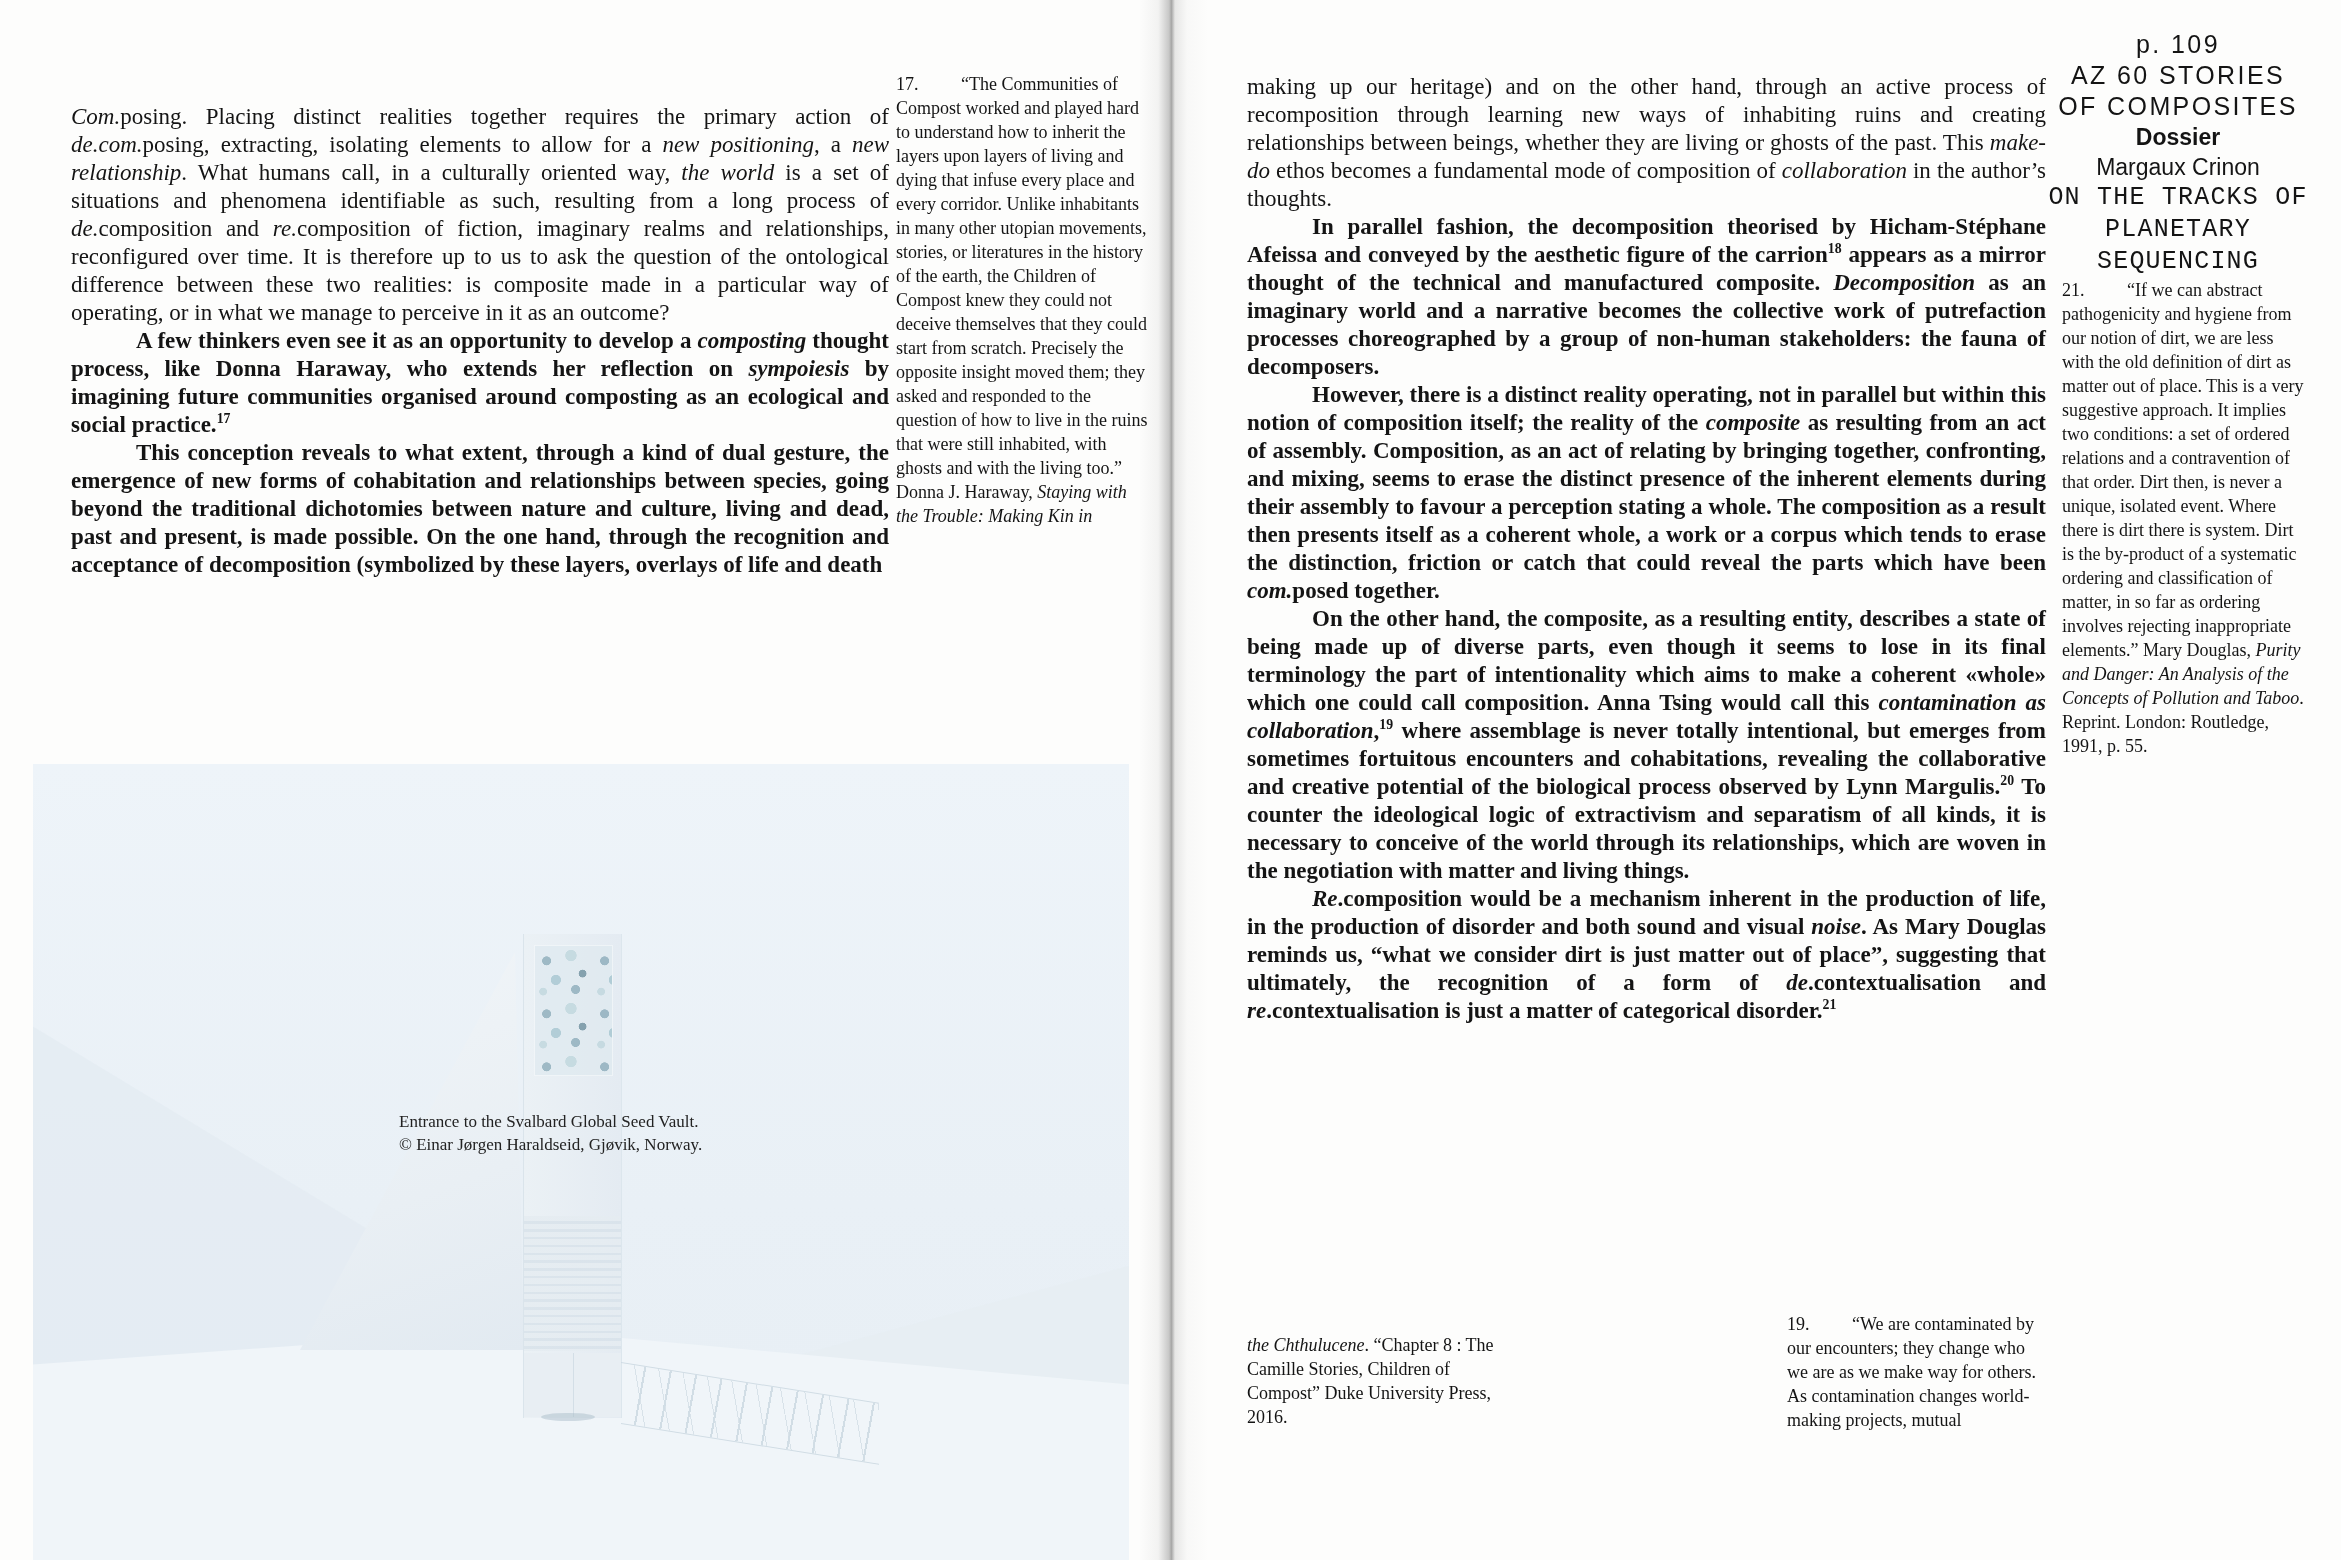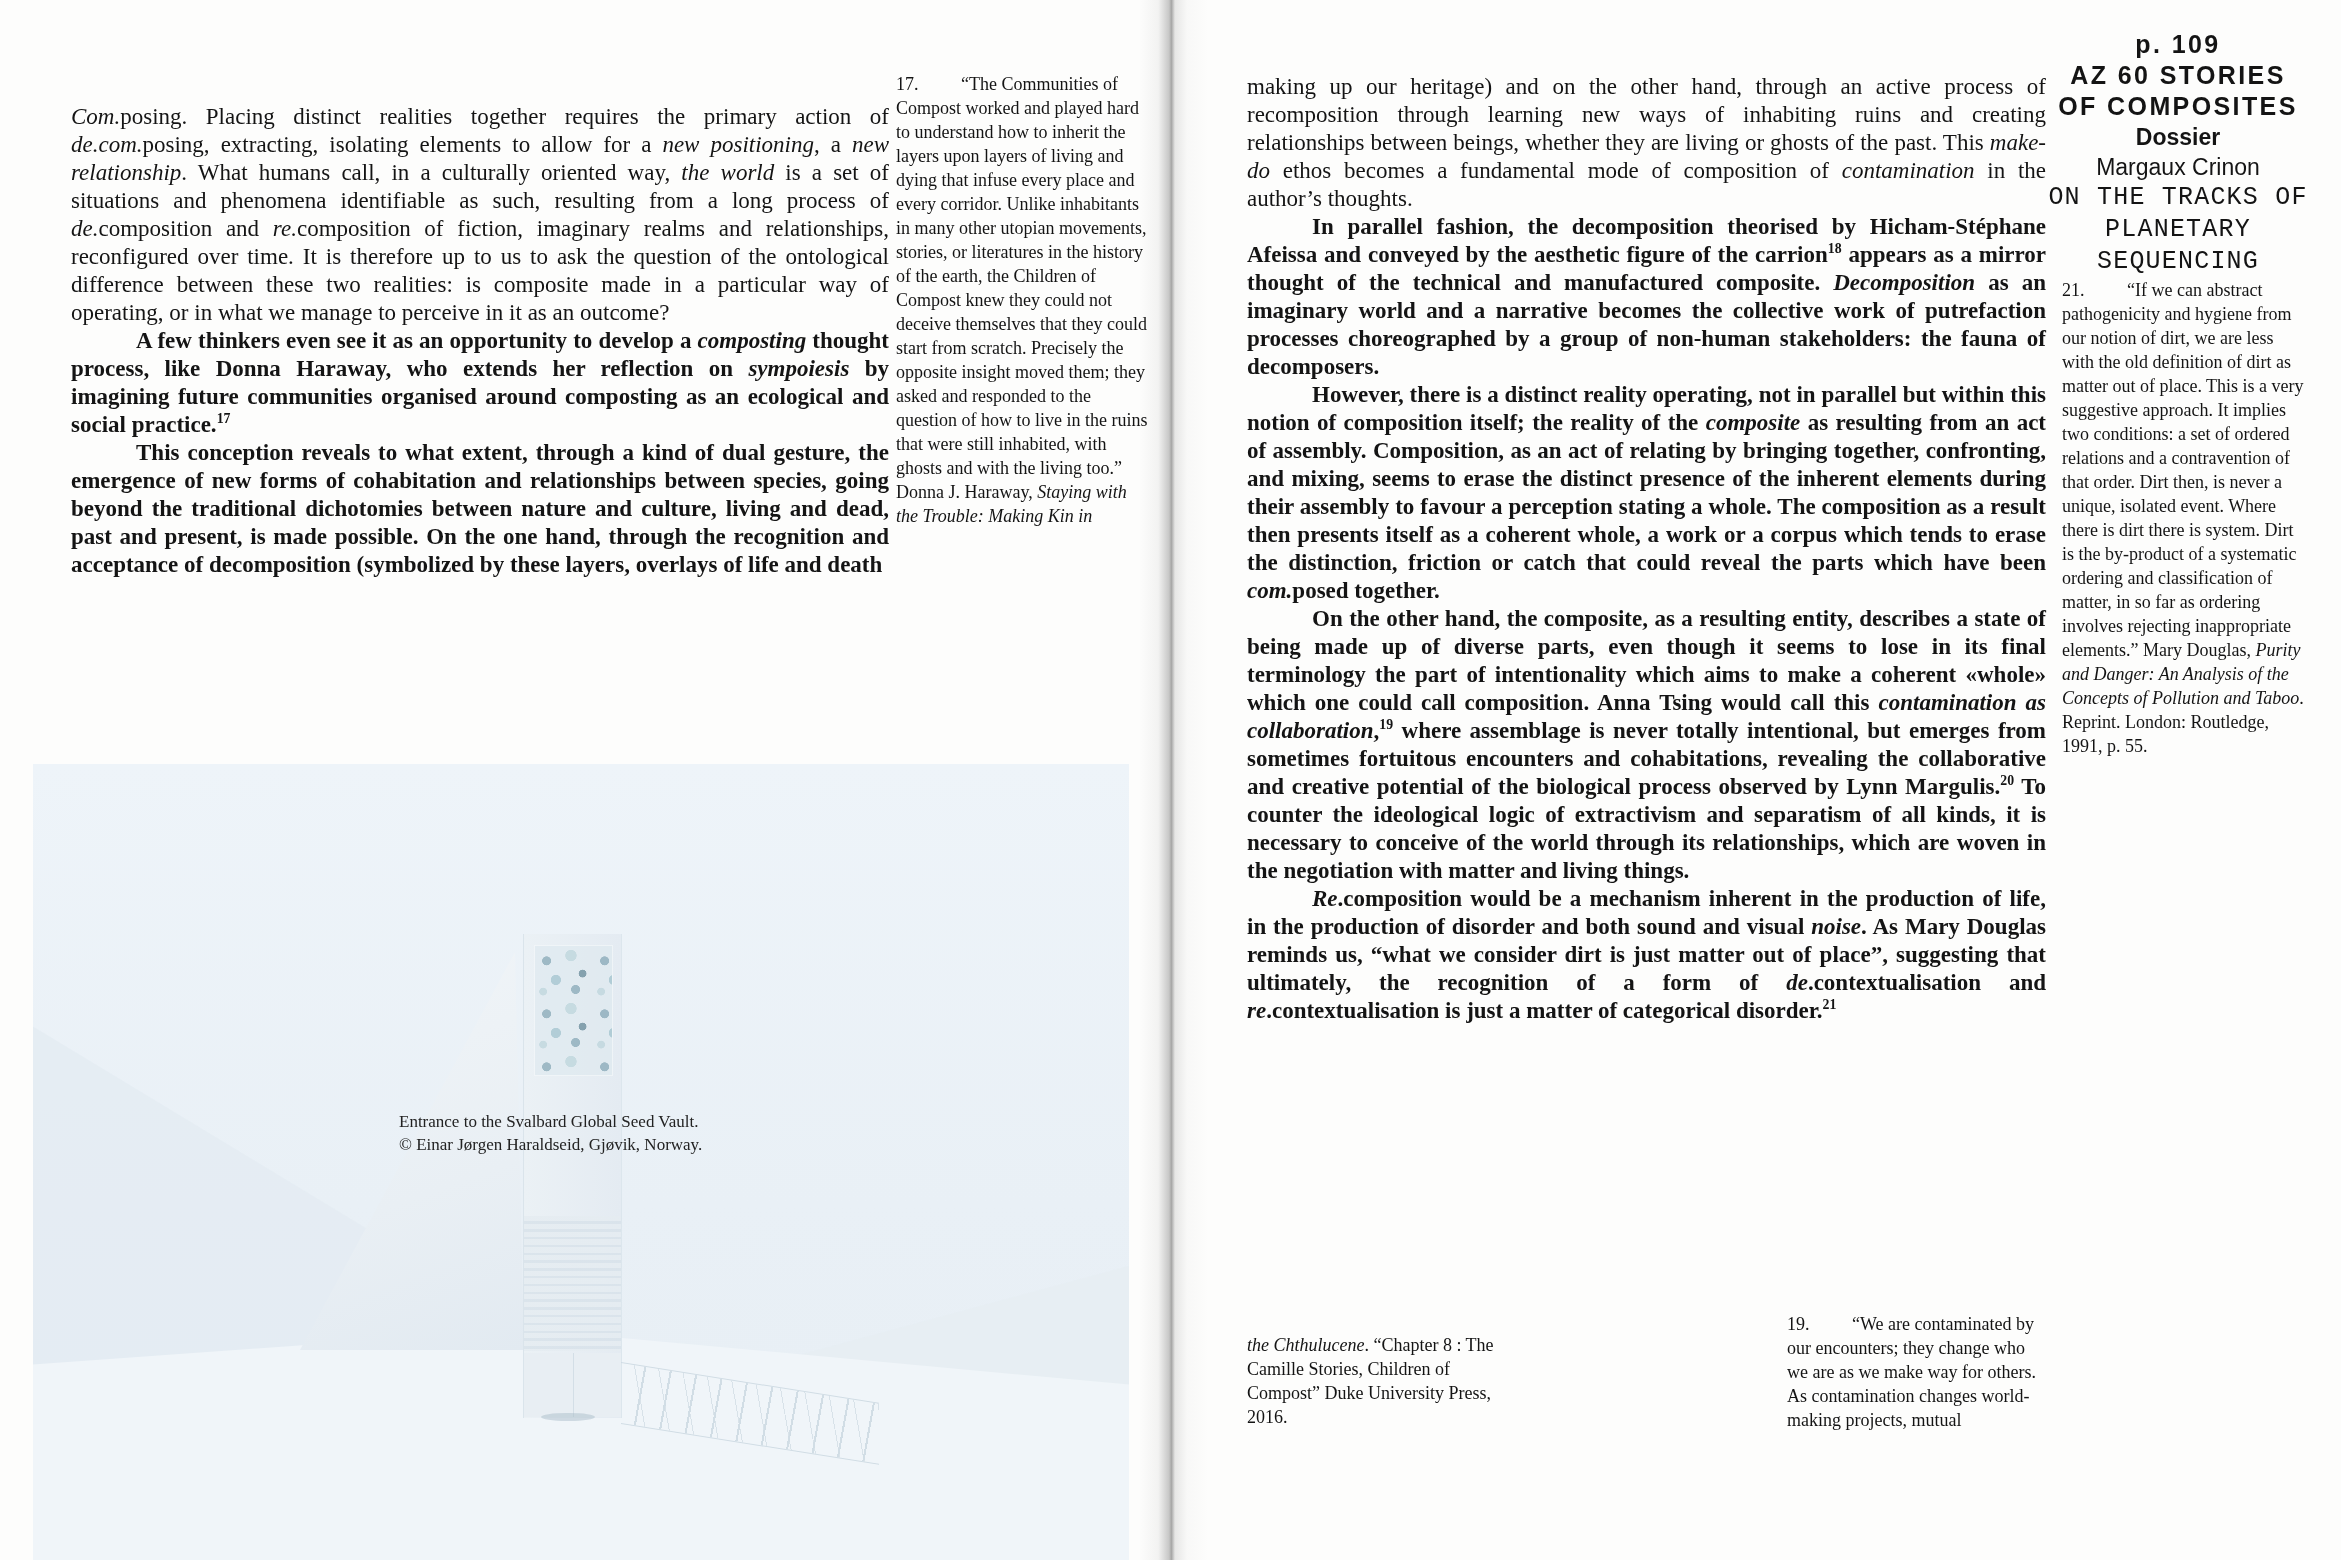--- a/index.html
+++ b/index.html
@@ -18,21 +18,21 @@
   .rp-fnB{position:absolute;left:1517px;top:1312px;width:258px;}
   .rp-fnC{position:absolute;left:1787px;top:1312px;width:258px;}
   .sb-notes{position:absolute;left:2062px;top:278px;width:245px;}
   .sb-notes .note{margin-bottom:34px;}
   .fn-num{display:inline-block;min-width:65px;}
   sup{font-size:60%;vertical-align:super;line-height:0;}
   
   .sb-head{position:absolute;left:2037px;top:29px;width:282px;text-align:center;
            font-family:"Liberation Sans","DejaVu Sans",sans-serif;}
   .sb-head div{margin:0;}
-  .h-heavy{font-size:25px;font-weight:700;letter-spacing:2.4px;line-height:31px;text-align:center;}
+  .h-heavy{font-size:25px;font-weight:400;letter-spacing:2.4px;line-height:31px;text-align:center;}
   .h-mid{font-size:23px;font-weight:700;line-height:30px;}
   .h-reg{font-size:23px;font-weight:400;line-height:30px;}
   .h-light{font-size:25px;font-weight:400;letter-spacing:1.2px;line-height:32px;font-family:Liberation Mono, monospace;}
   
   .photo{position:absolute;left:33px;top:764px;width:1096px;height:797px;overflow:hidden;
          background:linear-gradient(180deg,#eef4f9 0%,#e9f0f6 55%,#e7eef4 100%);}
   .ridge-left{position:absolute;left:0;top:216px;width:517px;height:580px;background:#e3ebf2;
               clip-path:polygon(0 8%,100% 62%,100% 100%,0 100%);opacity:.75;}
   .ridge-right{position:absolute;right:0;top:469px;width:631px;height:328px;background:#e6edf3;
                clip-path:polygon(100% 10%,100% 100%,0 100%,0 62%);opacity:.8;}
@@ -104,21 +104,21 @@
   </div>
 
   <div class="caption">
     <div>Entrance to the Svalbard Global Seed Vault.</div>
     <div>© Einar Jørgen Haraldseid, Gjøvik, Norway.</div>
   </div>
 
   <div class="gutter"></div>
 
   <div class="rp-body body-col">
-      <p class="para">making up our heritage) and on the other hand, through an active process of recomposition through learning new ways of inhabiting ruins and creating relationships between beings, whether they are living or ghosts of the past. This <i>make-do</i> ethos becomes a fundamental mode of composition of <i>contamination</i> in the author’s thoughts.</p>
+      <p class="para">making up our heritage) and on the other hand, through an active process of recomposition through learning new ways of inhabiting ruins and creating relationships between beings, whether they are living or ghosts of the past. This <i>make-do</i> ethos becomes a fundamental mode of composition of <i>collaboration</i> in the author’s thoughts.</p>
       <p class="para indent">In parallel fashion, the decomposition theorised by Hicham-Stéphane Afeissa and conveyed by the aesthetic figure of the carrion<sup>18</sup> appears as a mirror thought of the technical and manufactured composite. <i>Decomposition</i> as an imaginary world and a narrative becomes the collective work of putrefaction processes choreographed by a group of non-human stakeholders: the fauna of decomposers.</p>
       <p class="para indent">However, there is a distinct reality operating, not in parallel but within this notion of composition itself; the reality of the <i>composite</i> as resulting from an act of assembly. Composition, as an act of relating by bringing together, confronting, and mixing, seems to erase the distinct presence of the inherent elements during their assembly to favour a perception stating a whole. The composition as a result then presents itself as a coherent whole, a work or a corpus which tends to erase the distinction, friction or catch that could reveal the parts which have been <i>com.</i>posed together.</p>
       <p class="para indent">On the other hand, the composite, as a resulting entity, describes a state of being made up of diverse parts, even though it seems to lose in its final terminology the part of intentionality which aims to make a coherent «whole» which one could call composition. Anna Tsing would call this <i>contamination as collaboration</i>,<sup>19</sup> where assemblage is never totally intentional, but emerges from sometimes fortuitous encounters and cohabitations, revealing the collaborative and creative potential of the biological process observed by Lynn Margulis.<sup>20</sup> To counter the ideological logic of extractivism and separatism of all kinds, it is necessary to conceive of the world through its relationships, which are woven in the negotiation with matter and living things.</p>
       <p class="para indent"><i>Re</i>.composition would be a mechanism inherent in the production of life, in the production of disorder and both sound and visual <i>noise</i>. As Mary Douglas reminds us, “what we consider dirt is just matter out of place”, suggesting that ultimately, the recognition of a form of <i>de</i>.contextualisation and <i>re</i>.contextualisation is just a matter of categorical disorder.<sup>21</sup></p>
     </div>
 
   <div class="rp-fnA notes">
       <p class="note"><i>the Chthulucene</i>. “Chapter 8 : The Camille Stories, Children of Compost” Duke University Press, 2016.</p>
     </div>
   <div class="rp-fnC notes">

